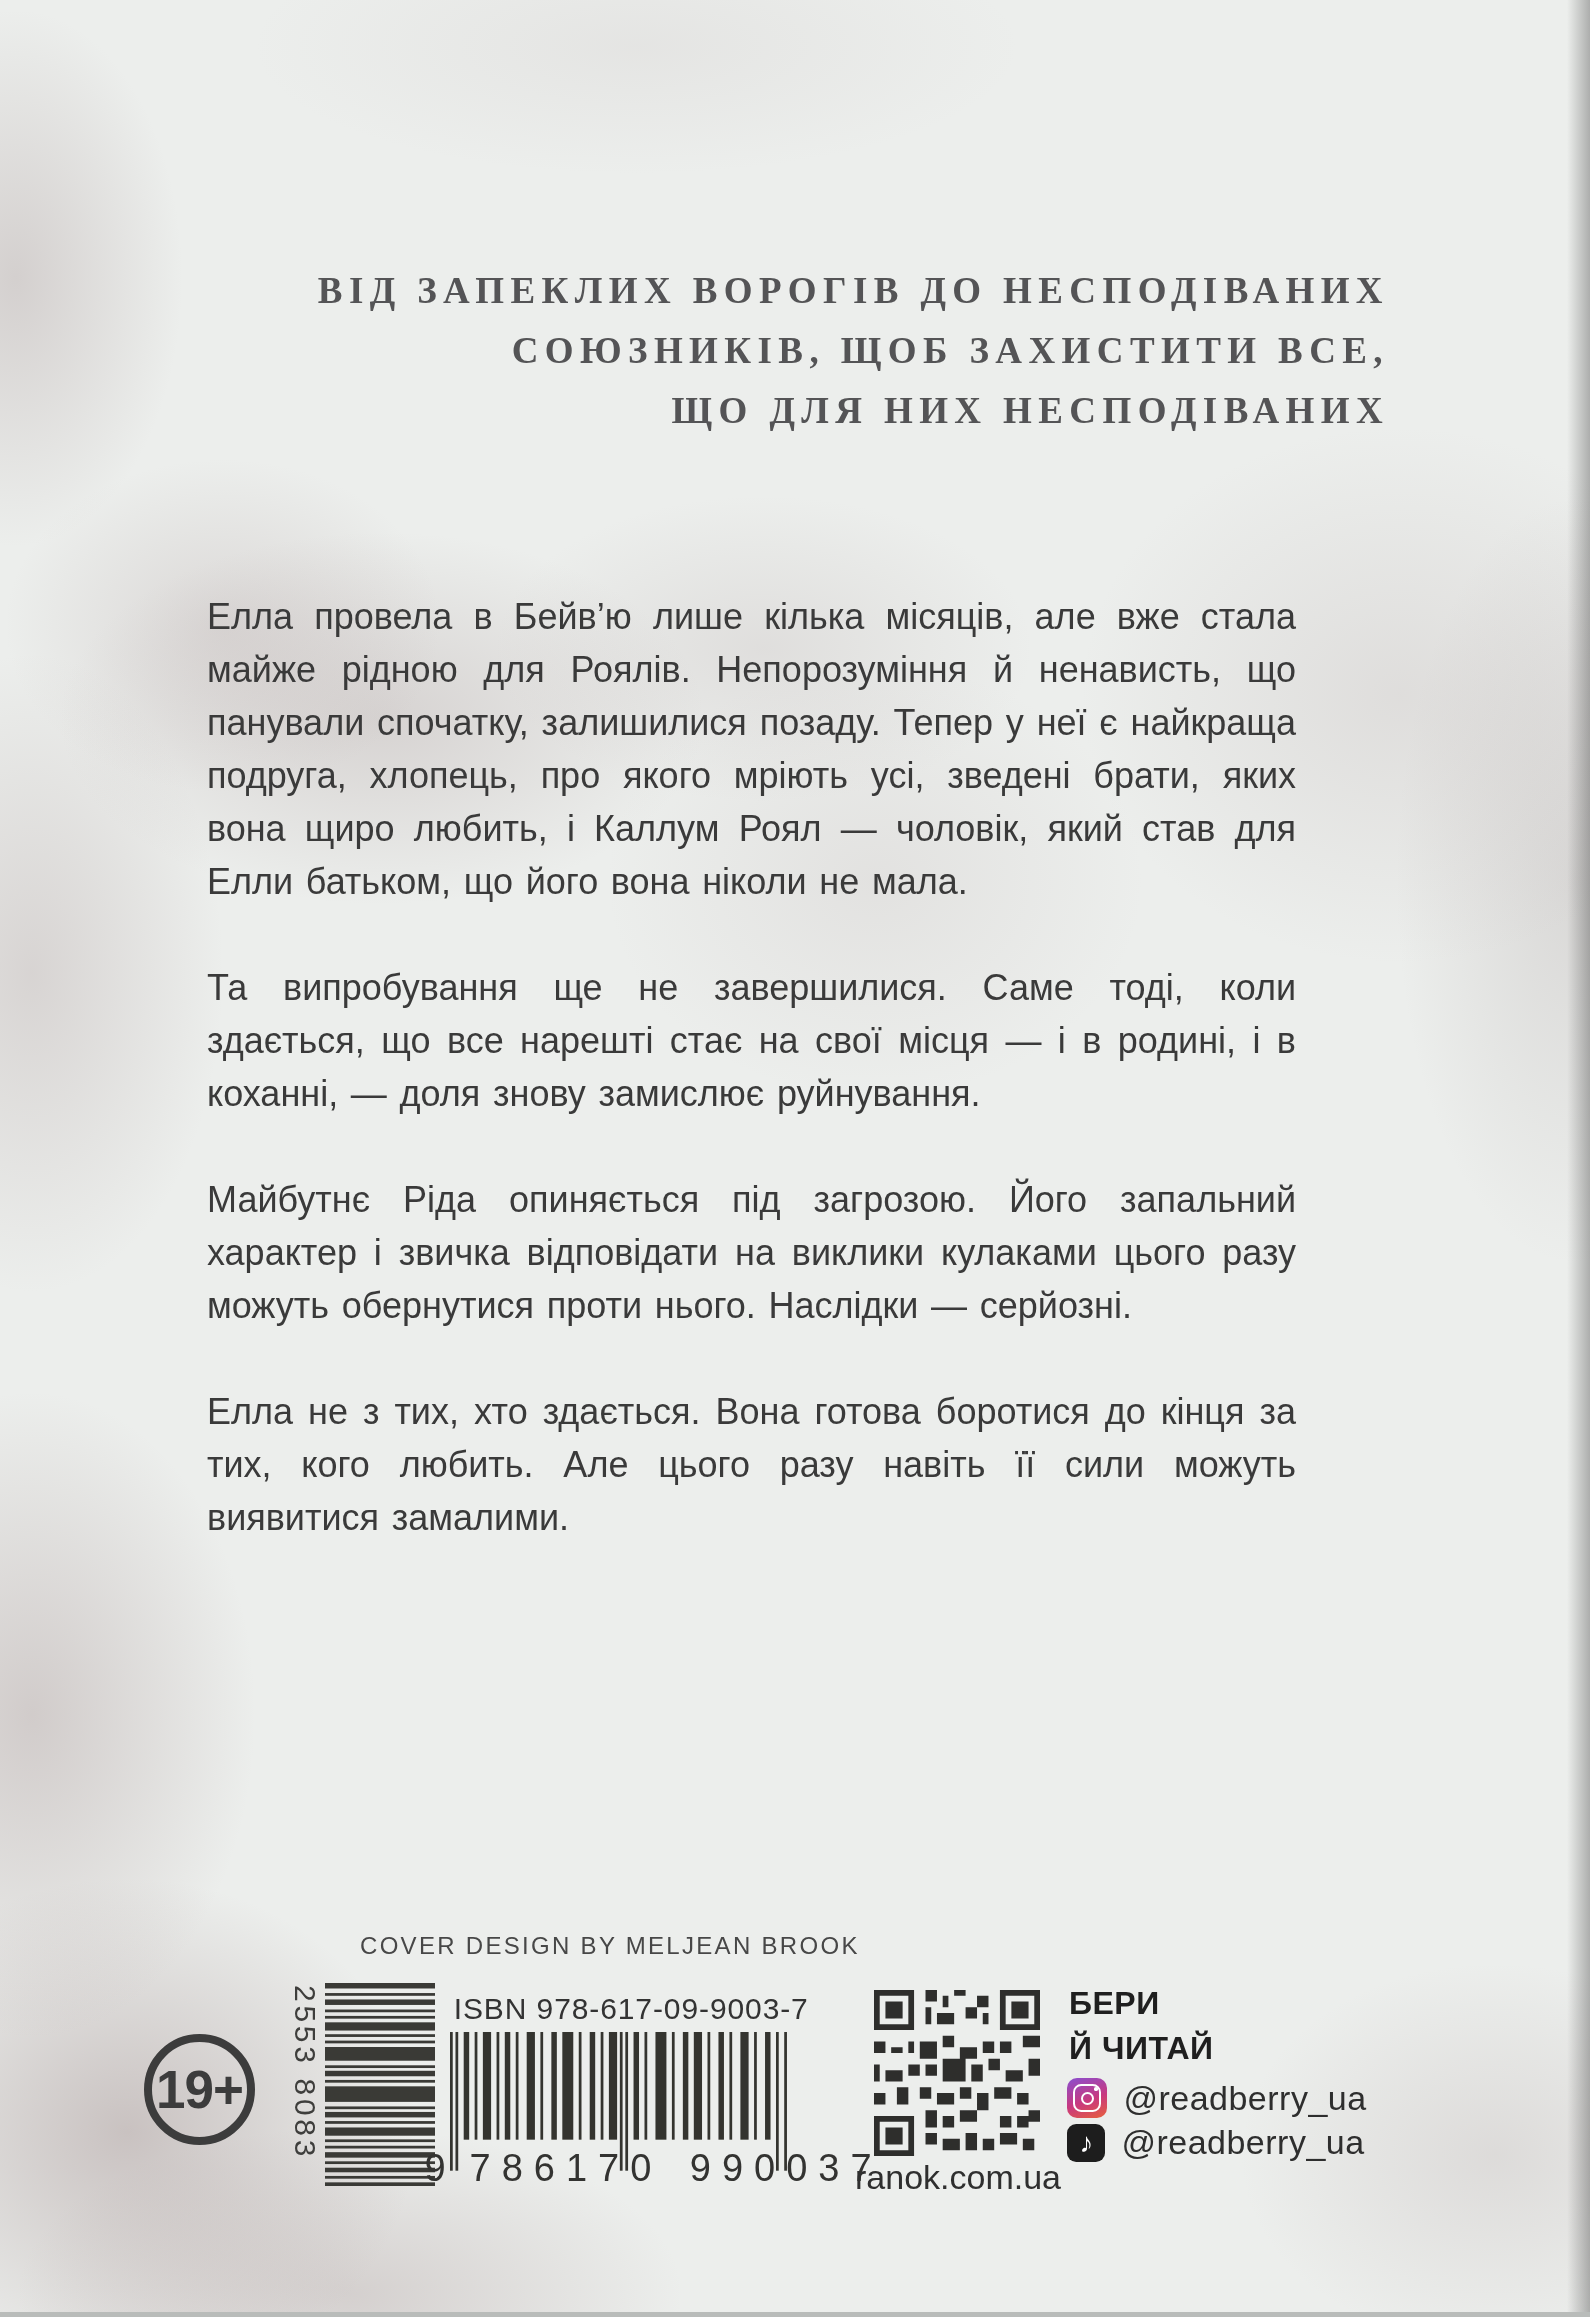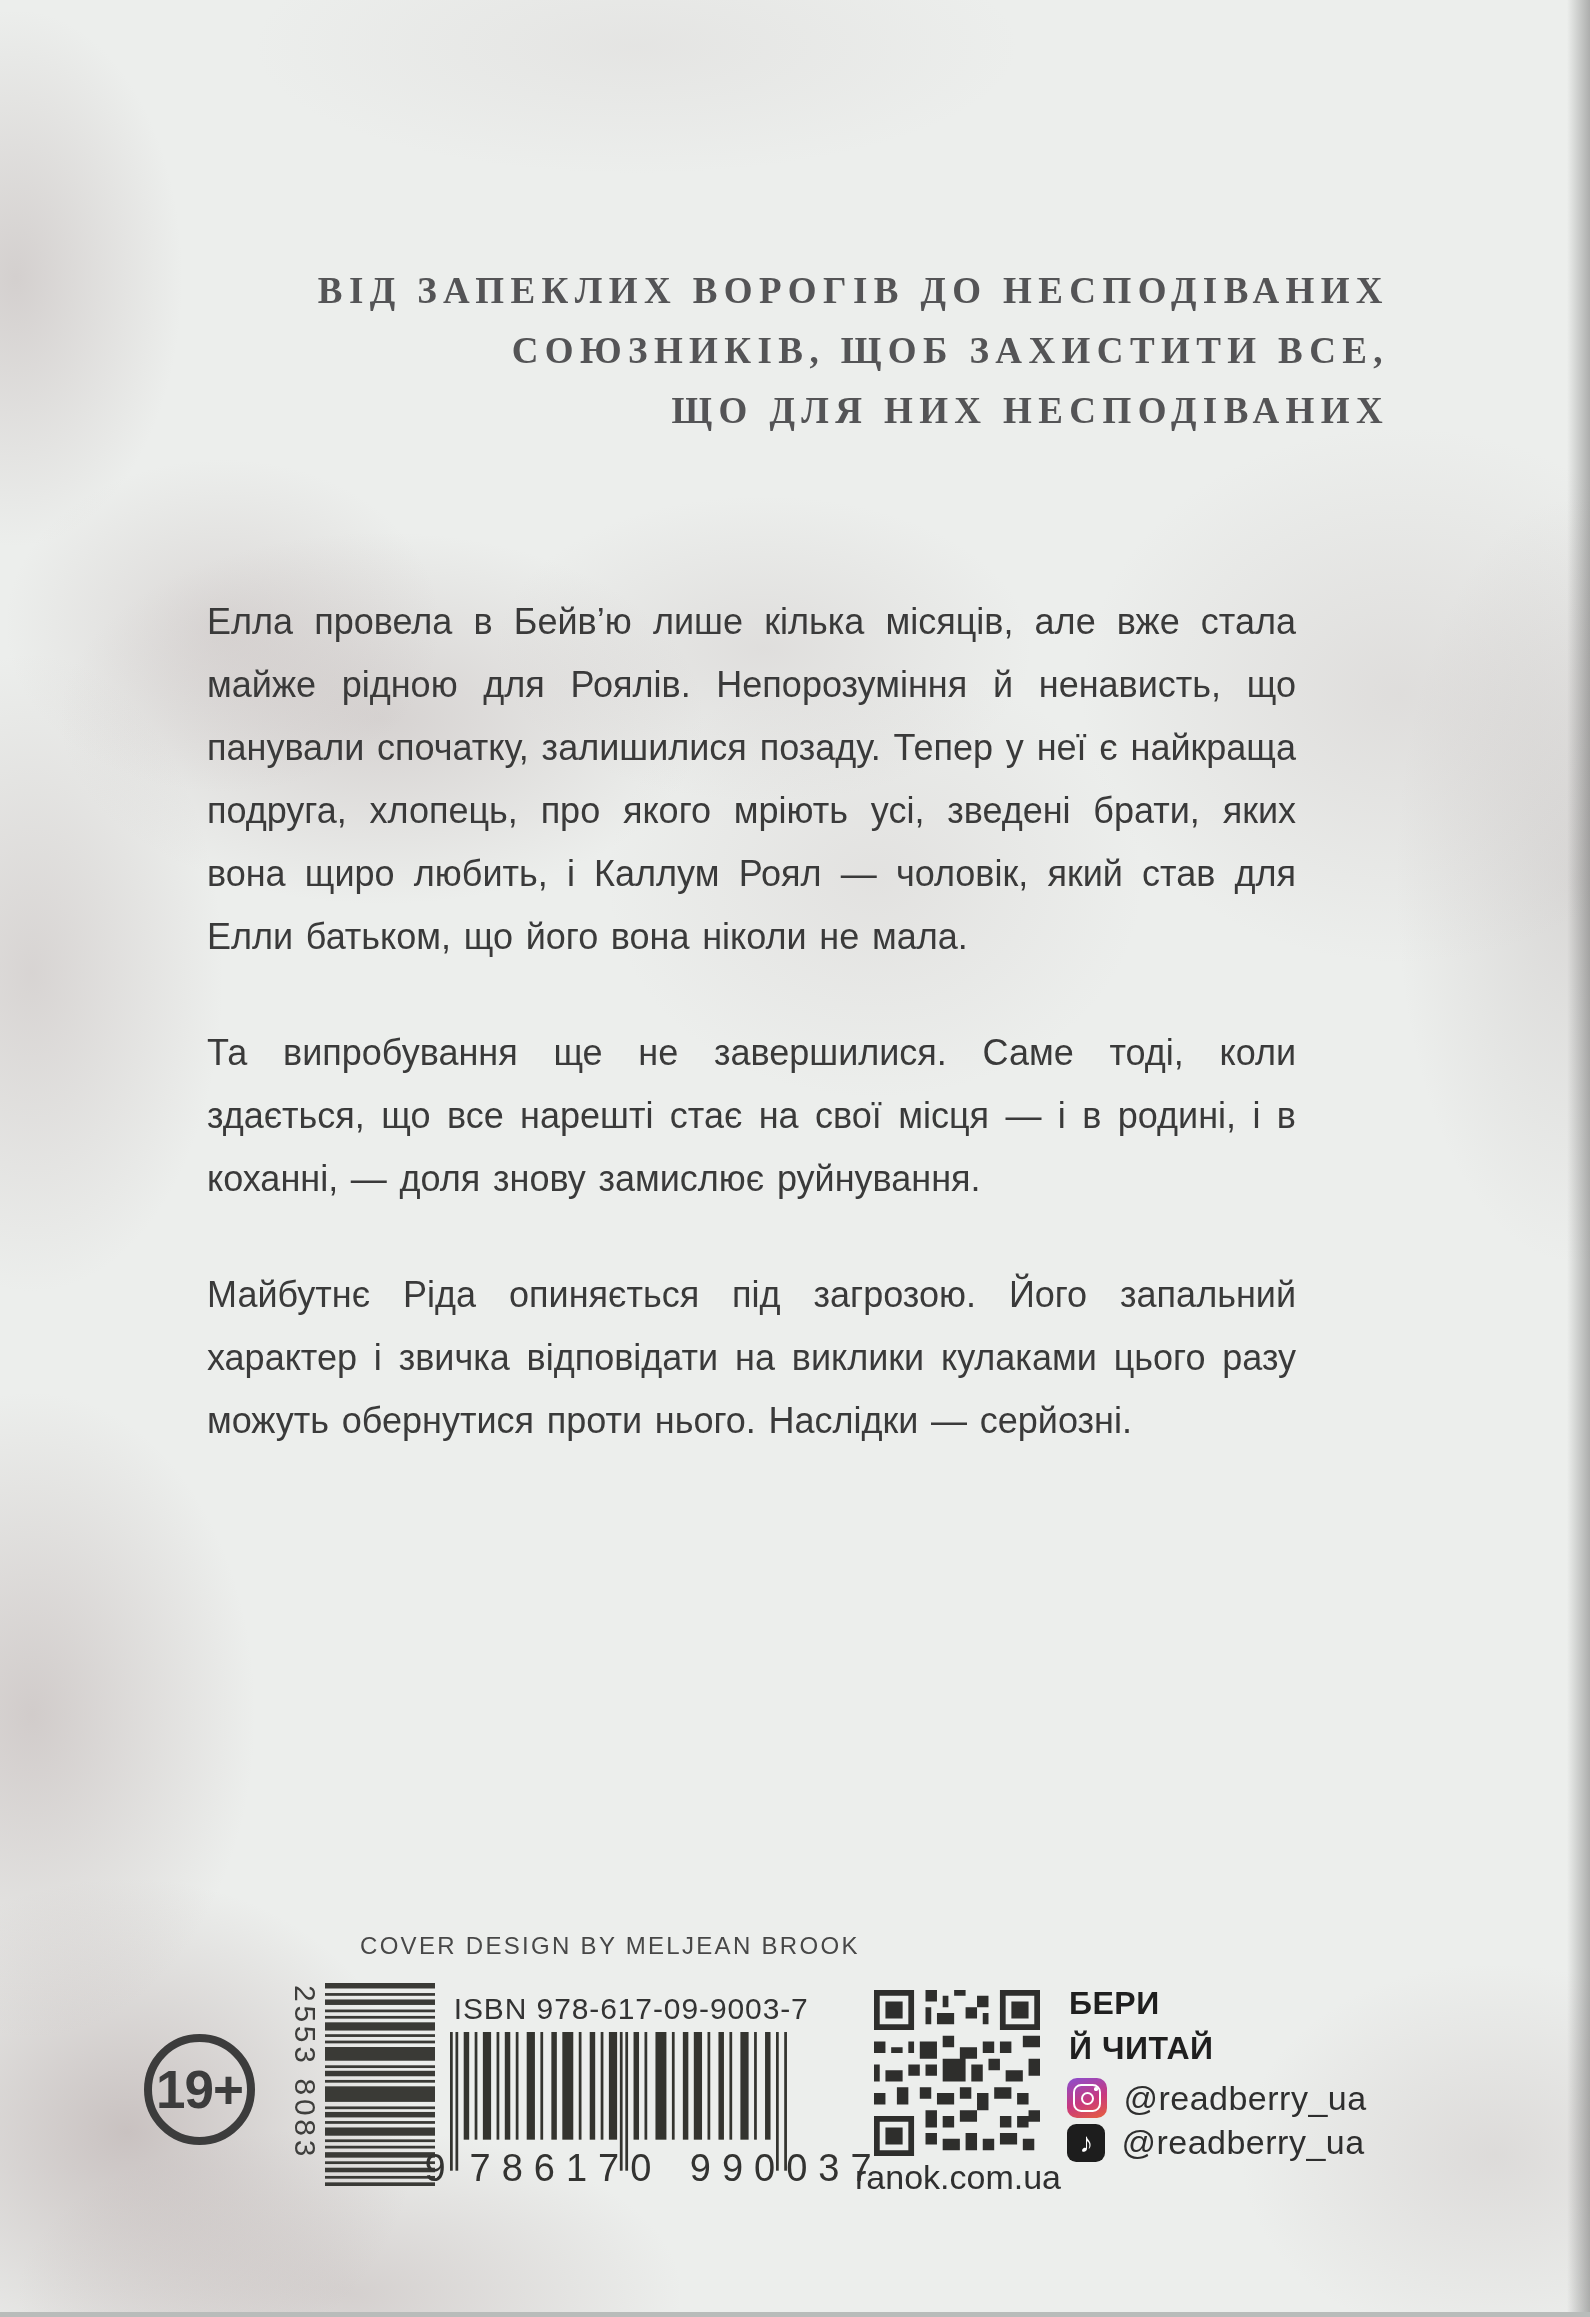--- a/index.html
+++ b/index.html
@@ -26,21 +26,21 @@
     background:linear-gradient(to right, rgba(0,0,0,0), rgba(70,70,70,0.40));}
   .edge-line-bottom{position:absolute;left:0;bottom:0;width:100%;height:4.6px;background:#b9bcba;}
 
   .tagline{
     position:absolute;left:110px;top:261px;width:1279px;text-align:right;
     font-family:"Liberation Serif", serif;font-weight:700;
     font-size:37px;line-height:60px;letter-spacing:6.4px;color:#545456;
   }
   .synopsis{position:absolute;left:207px;top:590px;width:1089px;}
   .synopsis p{
-    margin:0 0 53px 0;font-size:36px;line-height:63px;text-align:justify;
+    margin:0 0 53px 0;font-size:36px;line-height:53px;text-align:justify;
     color:#3a3a3a;word-spacing:2.7px;
   }
   .credits{
     position:absolute;left:360px;top:1932px;font-size:24px;letter-spacing:2.3px;
     color:#474747;
   }
 
   
   .age-badge{
     position:absolute;left:144px;top:2034px;width:95px;height:95px;
@@ -109,20 +109,21 @@
   <div class="tagline">
     <div>ВІД ЗАПЕКЛИХ ВОРОГІВ ДО НЕСПОДІВАНИХ</div>
     <div>СОЮЗНИКІВ, ЩОБ ЗАХИСТИТИ ВСЕ,</div>
     <div>ЩО ДЛЯ НИХ НЕСПОДІВАНИХ</div>
   </div>
 
   <div class="synopsis">
     <p>Елла провела в Бейв’ю лише кілька місяців, але вже стала майже рідною для Роялів. Непорозуміння й ненависть, що панували спочатку, залишилися позаду. Тепер у неї є найкраща подруга, хлопець, про якого мріють усі, зведені брати, яких вона щиро любить, і Каллум Роял — чоловік, який став для Елли батьком, що його вона ніколи не мала.</p>
     <p>Та випробування ще не завершилися. Саме тоді, коли здається, що все нарешті стає на свої місця — і в родині, і в коханні, — доля знову замислює руйнування.</p>
     <p>Майбутнє Ріда опиняється під загрозою. Його запальний характер і звичка відповідати на виклики кулаками цього разу можуть обернутися проти нього. Наслідки — серйозні.</p>
+    <p>Елла не з тих, хто здається. Вона готова боротися до кінця за тих, кого любить. Але цього разу навіть її сили можуть виявитися замалими.</p>
   </div>
 
   <div class="credits">COVER DESIGN BY MELJEAN BROOK</div>
 
   <div class="age-badge">19+</div>
 
   <div class="print-code">2553 8083</div>
 
   <svg class="mini-barcode" viewBox="0 0 120 222" preserveAspectRatio="none">
     <g fill="#3a3a36">

